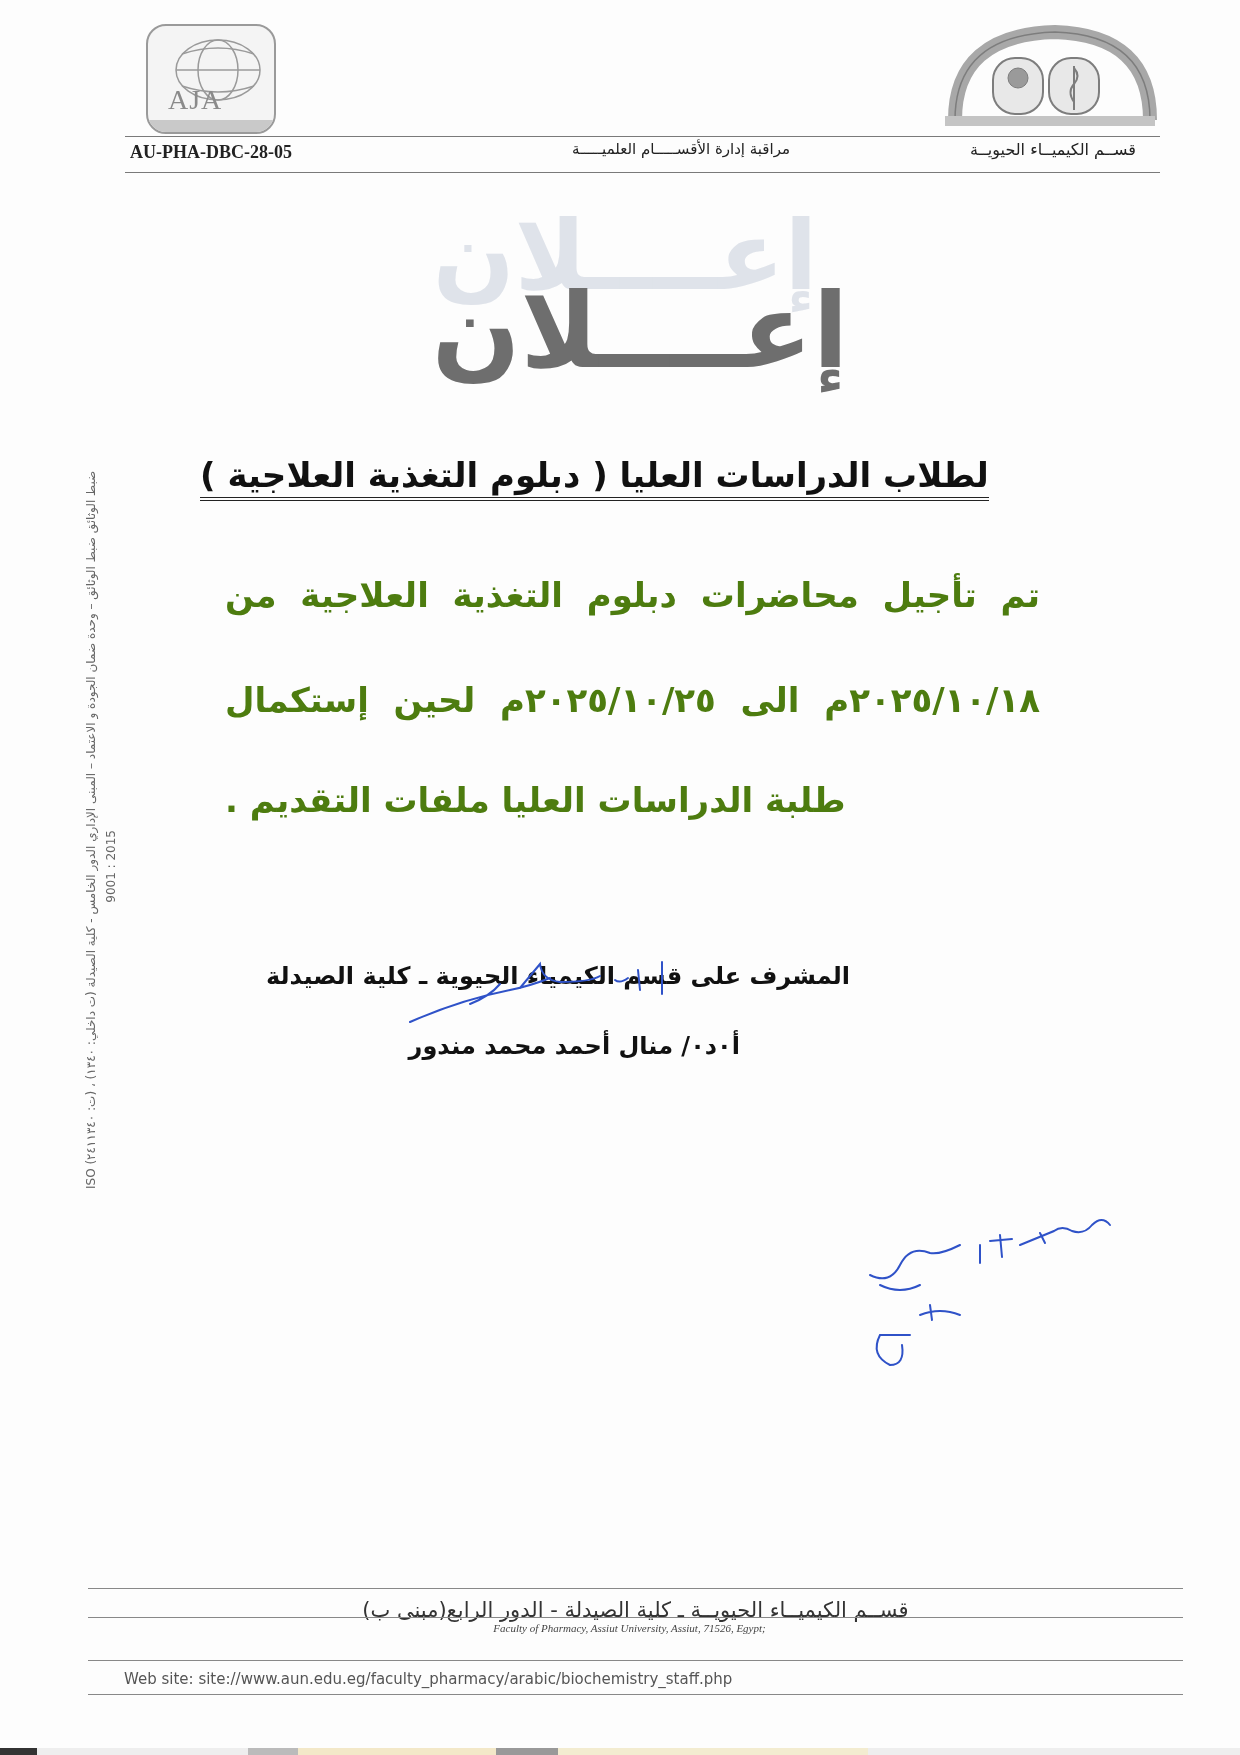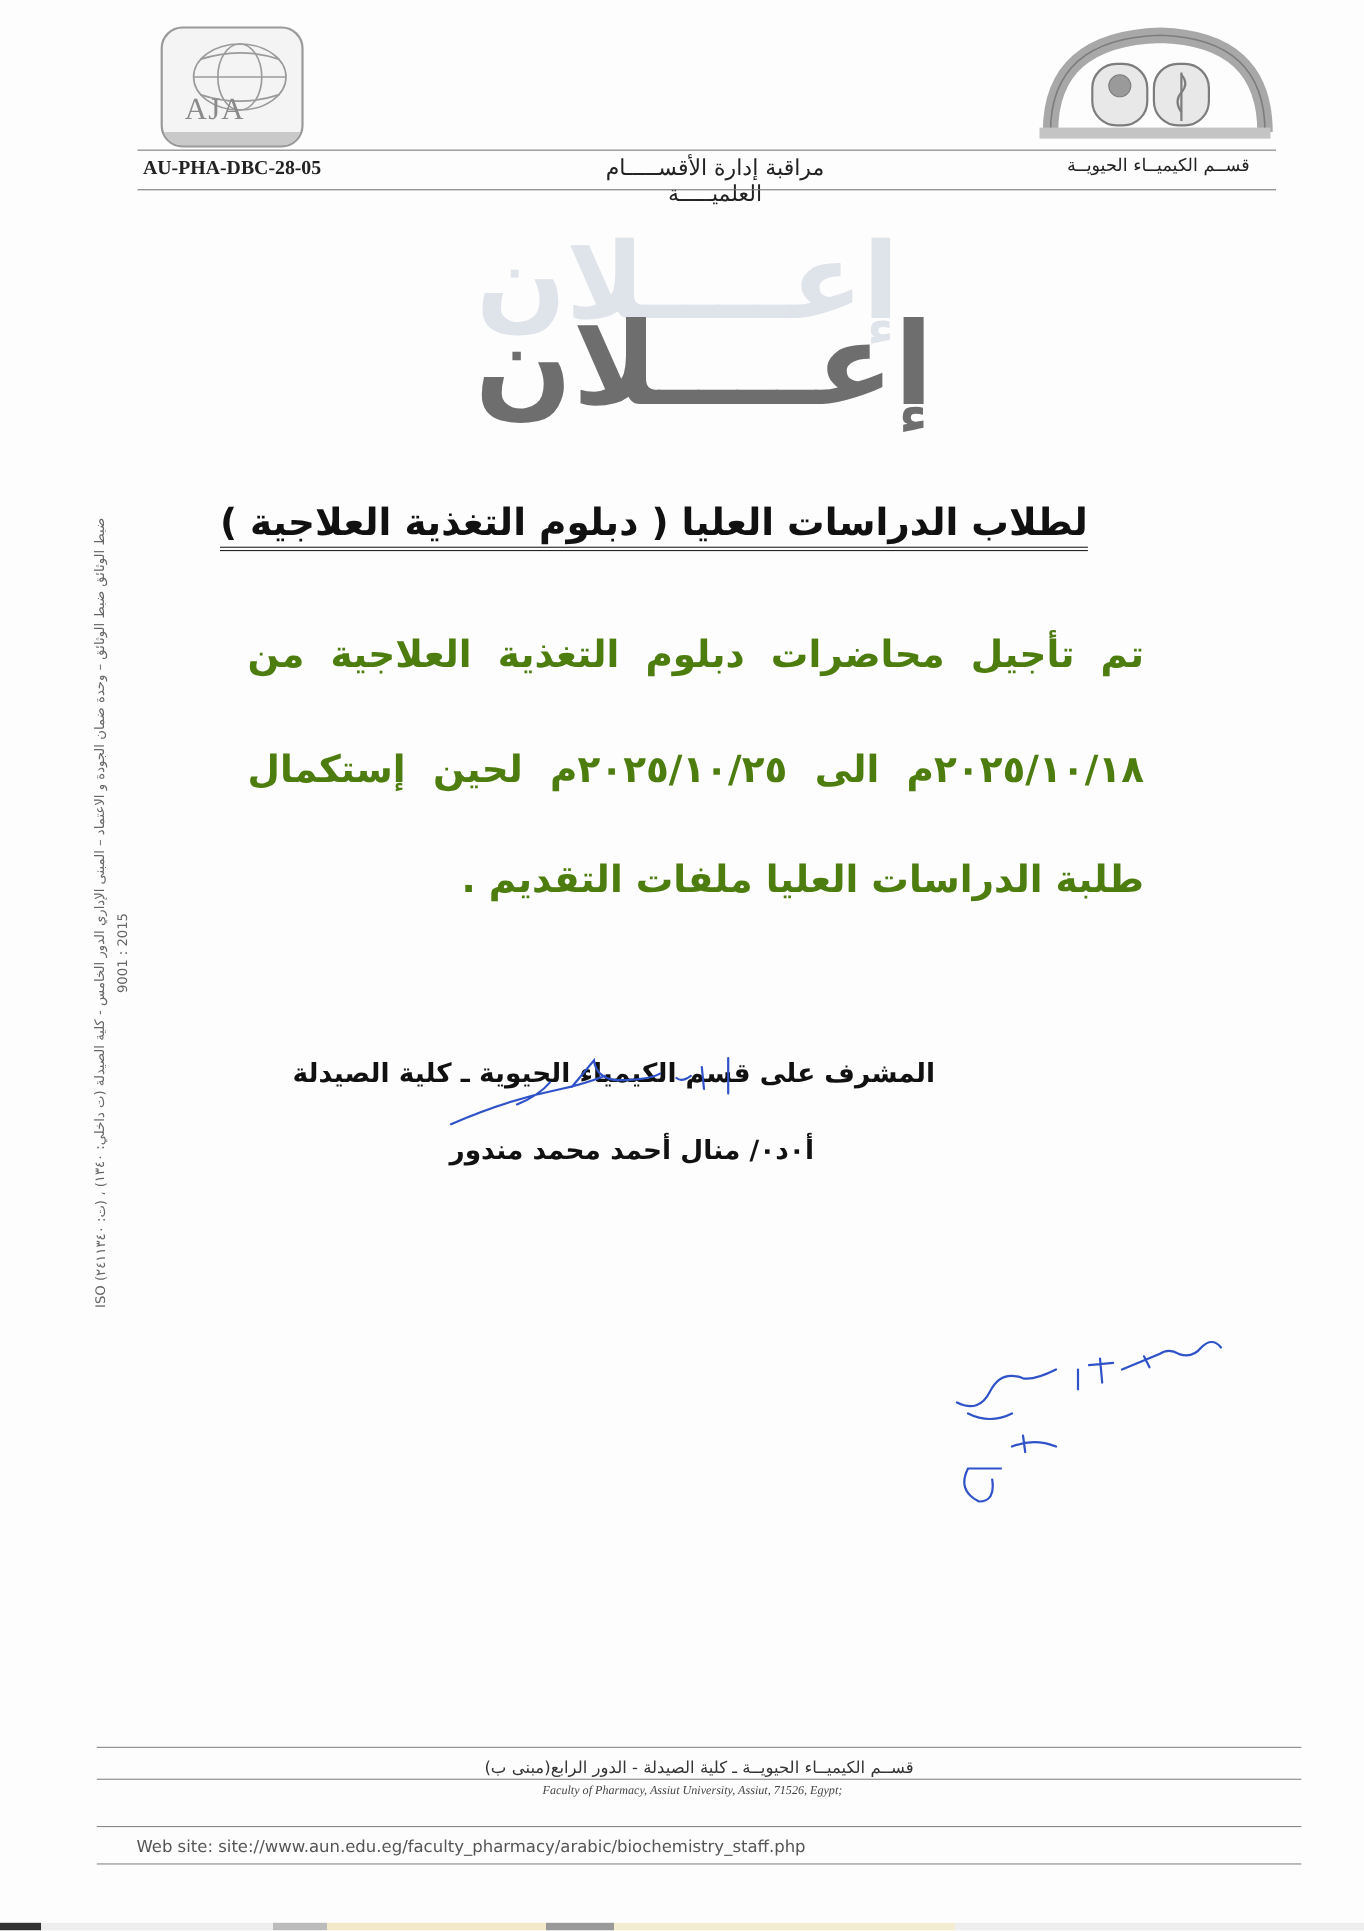--- a/index.html
+++ b/index.html
@@ -16,52 +16,52 @@
   }
   .logo-aja svg { position:absolute; left:10px; top:6px; }
   .logo-aja .aja-text {
     position:absolute; left:20px; top:58px; font-family:"Liberation Serif", serif;
     font-size:28px; color:#8a8a8a; letter-spacing:1px;
   }
   .logo-aja .aja-bar { position:absolute; left:0; right:0; bottom:0; height:12px; background:#c9c9c9; }
   .logo-uni { left:935px; top:20px; width:230px; height:110px; }
   .header-rule { left:125px; width:1035px; height:1px; background:#7a7a7a; }
   .hdr-code { left:130px; top:142px; font-family:"Liberation Serif", serif; font-weight:bold; font-size:18px; color:#222; }
-  .hdr-center { left:510px; top:140px; width:280px; text-align:center; font-size:20px; color:#222; direction:rtl; }
+  .hdr-center { left:510px; top:140px; width:280px; font-size:15px; color:#222; direction:rtl; }
   .hdr-right { right:104px; top:140px; font-size:16px; color:#222; direction:rtl; }
 
   
   .ilan-bg { left:385px; top:200px; width:480px; text-align:center; font-size:96px; font-weight:bold; color:#dfe3ea; direction:rtl; letter-spacing:6px; }
   .ilan-fg { left:430px; top:270px; width:420px; text-align:center; font-size:104px; font-weight:bold; color:#6e6e6e; direction:rtl; letter-spacing:8px; }
 
   .subtitle {
     left:200px; top:455px; width:870px; text-align:left; direction:rtl;
     font-family:"DejaVu Sans", sans-serif; font-weight:bold; font-size:34px; color:#111;
   }
   .subtitle span { border-bottom:4px double #222; padding-bottom:2px; }
 
   .body-line { left:225px; width:815px; direction:rtl; font-weight:bold; font-size:34px; color:#4d7c0f; }
   .body-line.justify { text-align:justify; text-align-last:justify; }
-  .body-line.right { text-align:right; }
+  .body-line.right { text-align:left; }
 
   .sig-title { left:220px; top:962px; width:630px; direction:rtl; font-weight:bold; font-size:24px; color:#111; }
   .sig-name { left:360px; top:1032px; width:380px; direction:rtl; text-align:right; font-weight:bold; font-size:24px; color:#111; }
   .signature { left:400px; top:960px; }
   .handnote { left:840px; top:1195px; }
 
   .side-text {
     left:84px; top:370px; width:20px; height:920px;
     writing-mode:vertical-rl; transform:rotate(180deg);
     font-size:12px; color:#666; direction:rtl; white-space:nowrap; text-align:center;
   }
   .side-iso { left:104px; top:830px; writing-mode:vertical-rl; transform:rotate(180deg); font-size:12px; color:#666; }
 
   
   .f-rule { left:88px; width:1095px; height:1px; background:#888; }
-  .f-ar { left:88px; width:1095px; top:1598px; text-align:center; direction:rtl; font-size:15px; color:#333; }
+  .f-ar { left:88px; width:1095px; top:1598px; text-align:center; direction:rtl; font-size:21px; color:#333; }
   .f-en { left:82px; width:1095px; top:1622px; text-align:center; font-family:"Liberation Serif", serif; font-style:italic; font-size:11px; color:#444; }
   .f-web { left:124px; top:1670px; font-size:15px; color:#555; font-family:"DejaVu Sans", sans-serif; }
   .scan-bottom { left:0; right:0; top:1748px; height:7px; background:linear-gradient(90deg,#333 0 3%,#eee 3% 20%,#bbb 20% 24%,#f3e8c8 24% 40%,#999 40% 45%,#f3ecd0 45% 70%,#eee 70%); }
 </style>
 </head>
 <body>
 
 <div class="abs logo-aja">
   <svg width="110" height="70" viewBox="0 0 110 70">
     <g fill="none" stroke="#9a9a9a" stroke-width="1.5">

